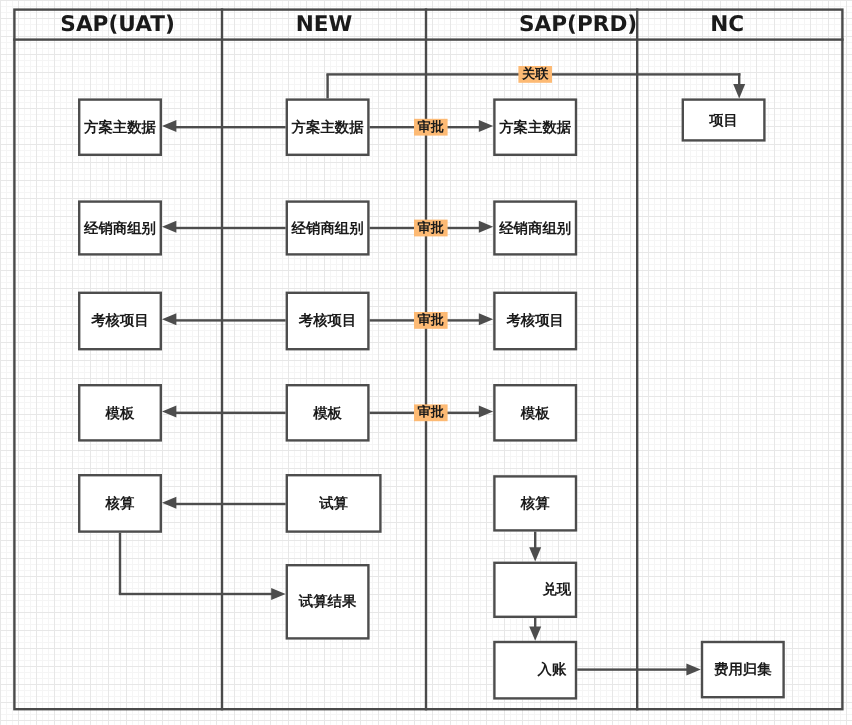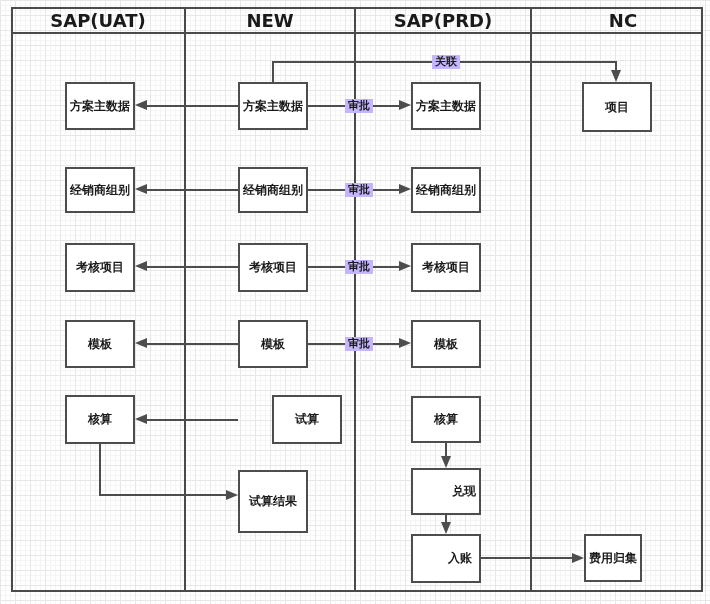--- a/index.html
+++ b/index.html
@@ -22,60 +22,60 @@
     font-size:18px;font-weight:bold;color:#1a1a1a;}
   .node{position:absolute;background:#ffffff;border:2px solid #4d4d4d;box-sizing:border-box;
     display:flex;align-items:center;justify-content:center;
     font-size:12px;font-weight:600;color:#1a1a1a;text-align:center;}
   .hline{position:absolute;height:2px;background:#4d4d4d;}
   .vline{position:absolute;width:2px;background:#4d4d4d;}
   .arr{position:absolute;width:0;height:0;}
   .arr.left{border-top:5px solid transparent;border-bottom:5px solid transparent;border-right:12px solid #4d4d4d;}
   .arr.right{border-top:5px solid transparent;border-bottom:5px solid transparent;border-left:12px solid #4d4d4d;}
   .arr.down{border-left:5px solid transparent;border-right:5px solid transparent;border-top:12px solid #4d4d4d;}
-  .edge-label{position:absolute;transform:translate(-50%,-50%);background:#c4b5fd;
+  .edge-label{position:absolute;transform:translate(-50%,-50%);background:#fdba74;
     padding:0 3px;font-size:11px;font-weight:600;color:#1a1a1a;line-height:14px;white-space:nowrap;}
 </style>
 </head>
 <body>
 
 <div class="frame"></div>
 <div class="vlane" style="left:184px;"></div>
 <div class="vlane" style="left:354px;"></div>
 <div class="vlane" style="left:530px;"></div>
 <div class="hdrline"></div>
 
 <div class="lanehdr" style="left:11px;width:174px;">SAP(UAT)</div>
 <div class="lanehdr" style="left:185px;width:170px;">NEW</div>
-<div class="lanehdr" style="left:355px;width:176px;">SAP(PRD)</div>
-<div class="lanehdr" style="left:537px;width:172px;">NC</div>
+<div class="lanehdr" style="left:355px;width:176px;text-align:right;">SAP(PRD)</div>
+<div class="lanehdr" style="left:520px;width:172px;">NC</div>
 
 <div class="node" style="left:65px;top:82px;width:70px;height:48px;">方案主数据</div>
 <div class="node" style="left:65px;top:167px;width:70px;height:46px;">经销商组别</div>
 <div class="node" style="left:65px;top:243px;width:70px;height:49px;">考核项目</div>
 <div class="node" style="left:65px;top:320px;width:70px;height:48px;">模板</div>
 <div class="node" style="left:65px;top:395px;width:70px;height:49px;">核算</div>
 
 <div class="node" style="left:238px;top:82px;width:70px;height:48px;">方案主数据</div>
 <div class="node" style="left:238px;top:167px;width:70px;height:46px;">经销商组别</div>
 <div class="node" style="left:238px;top:243px;width:70px;height:49px;">考核项目</div>
 <div class="node" style="left:238px;top:320px;width:70px;height:48px;">模板</div>
-<div class="node" style="left:238px;top:395px;width:70px;height:49px;margin-left:34px;">试算</div>
+<div class="node" style="left:238px;top:395px;width:80px;height:49px;">试算</div>
 <div class="node" style="left:238px;top:470px;width:70px;height:63px;">试算结果</div>
 
 <div class="node" style="left:411px;top:82px;width:70px;height:48px;">方案主数据</div>
 <div class="node" style="left:411px;top:167px;width:70px;height:46px;">经销商组别</div>
 <div class="node" style="left:411px;top:243px;width:70px;height:49px;">考核项目</div>
 <div class="node" style="left:411px;top:320px;width:70px;height:48px;">模板</div>
 <div class="node" style="left:411px;top:396px;width:70px;height:47px;">核算</div>
 <div class="node" style="left:411px;top:468px;width:70px;height:47px;padding-left:36px;">兑现</div>
 <div class="node" style="left:411px;top:534px;width:70px;height:49px;padding-left:28px;">入账</div>
 
-<div class="node" style="left:582px;top:82px;width:70px;height:50px;">项目</div>
-<div class="node" style="left:584px;top:534px;width:58px;height:48px;">费用归集</div>
+<div class="node" style="left:568px;top:82px;width:70px;height:36px;">项目</div>
+<div class="node" style="left:584px;top:534px;width:70px;height:48px;">费用归集</div>
 
 <div class="arr left" style="left:135px;top:100px;"></div>
 <div class="hline" style="left:146px;top:105px;width:92px;"></div>
 <div class="arr left" style="left:135px;top:184px;"></div>
 <div class="hline" style="left:146px;top:189px;width:92px;"></div>
 <div class="arr left" style="left:135px;top:261px;"></div>
 <div class="hline" style="left:146px;top:266px;width:92px;"></div>
 <div class="arr left" style="left:135px;top:338px;"></div>
 <div class="hline" style="left:146px;top:343px;width:92px;"></div>
 

